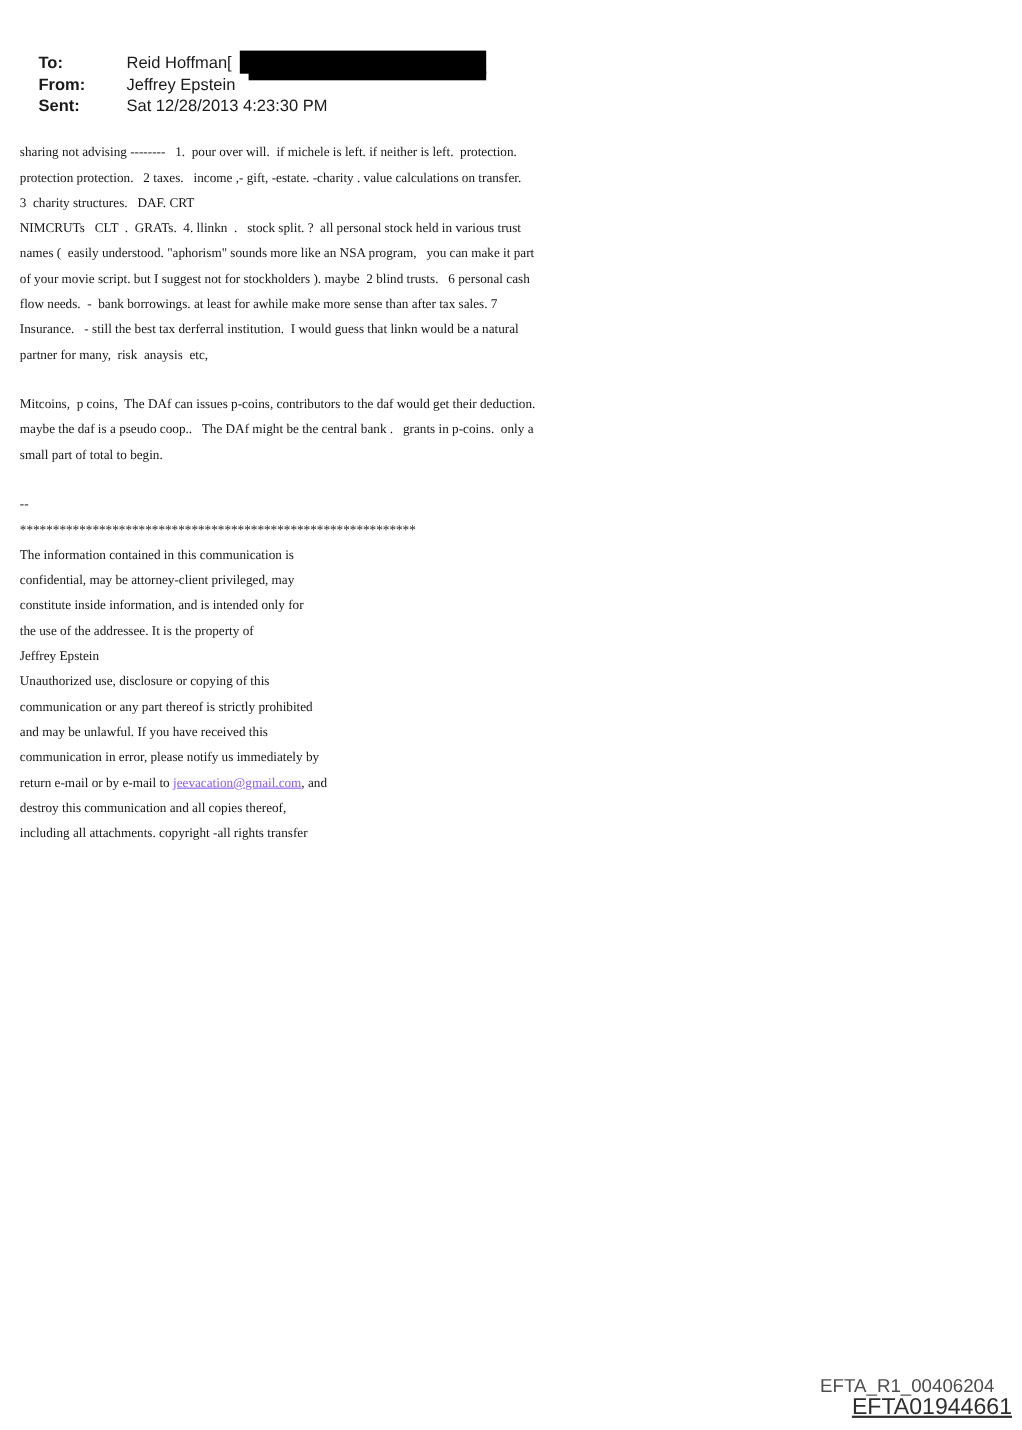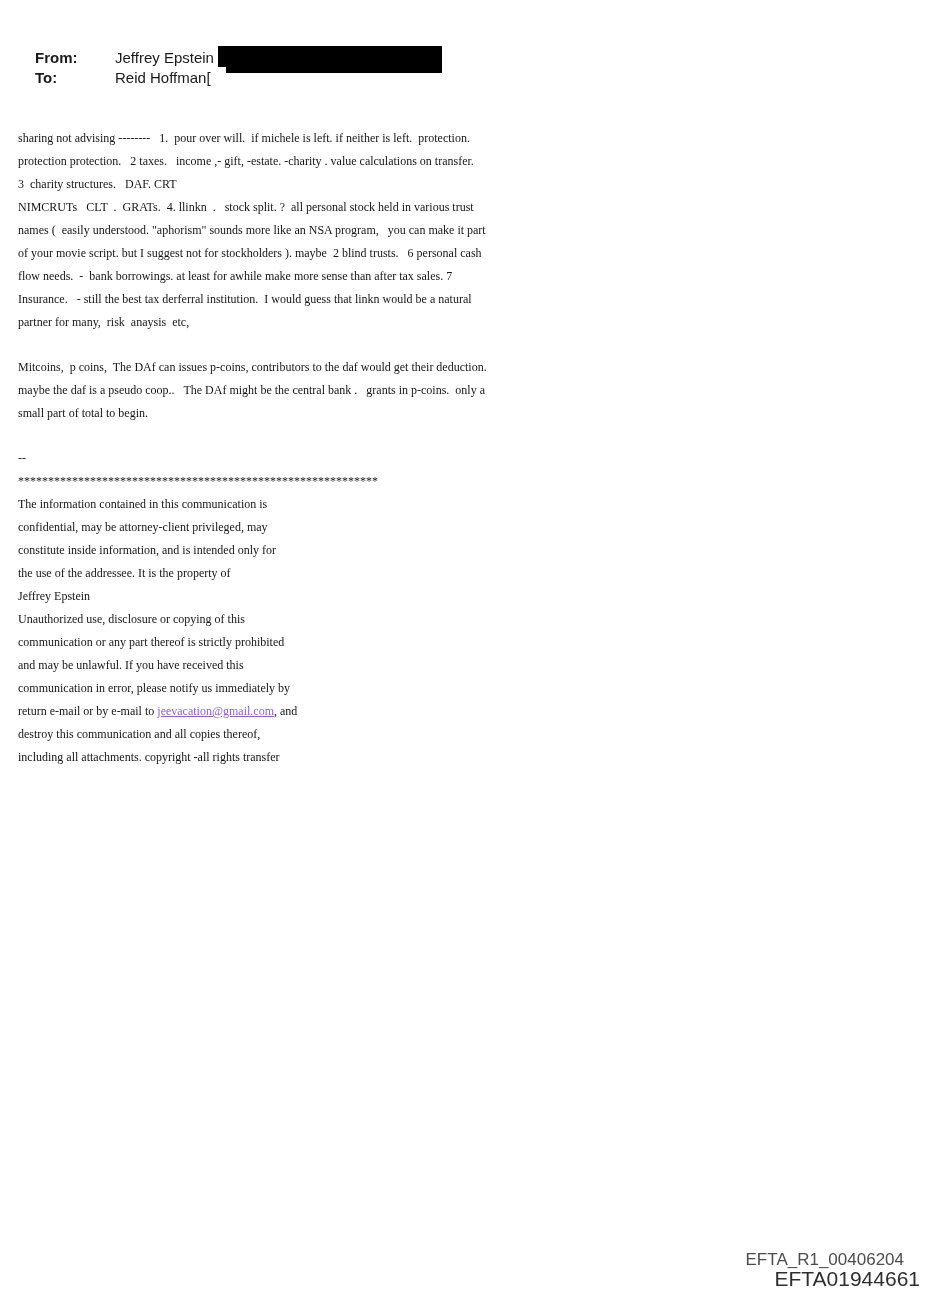--- a/index.html
+++ b/index.html
@@ -74,33 +74,37 @@
     font-size: 17px;
     color: #4d4d4d;
   }
   .bates-large {
     position: absolute;
     top: 1267px;
     right: 9px;
     font-family: "Liberation Sans", sans-serif;
     font-size: 21px;
     color: #2e2e2e;
+    text-decoration: underline;
   }
 </style>
 </head>
 <body>
 
 <div class="page">
 
   <div class="header">
     <div class="hrow">
+      <span class="hlabel">To:</span><span class="hvalue">Reid Hoffman[</span>
+    </div>
+    <div class="hrow">
       <span class="hlabel">From:</span><span class="hvalue">Jeffrey Epstein</span>
     </div>
     <div class="hrow">
-      <span class="hlabel">To:</span><span class="hvalue">Reid Hoffman[</span>
+      <span class="hlabel">Sent:</span><span class="hvalue">Sat 12/28/2013 4:23:30 PM</span>
     </div>
   </div>
 
   <div class="redaction-main"></div>
   <div class="redaction-thin"></div>
 
   <div class="body">
     <div class="para">sharing not advising --------   1.  pour over will.  if michele is left. if neither is left.  protection.
 protection protection.   2 taxes.   income ,- gift, -estate. -charity . value calculations on transfer.
 3  charity structures.   DAF. CRT

